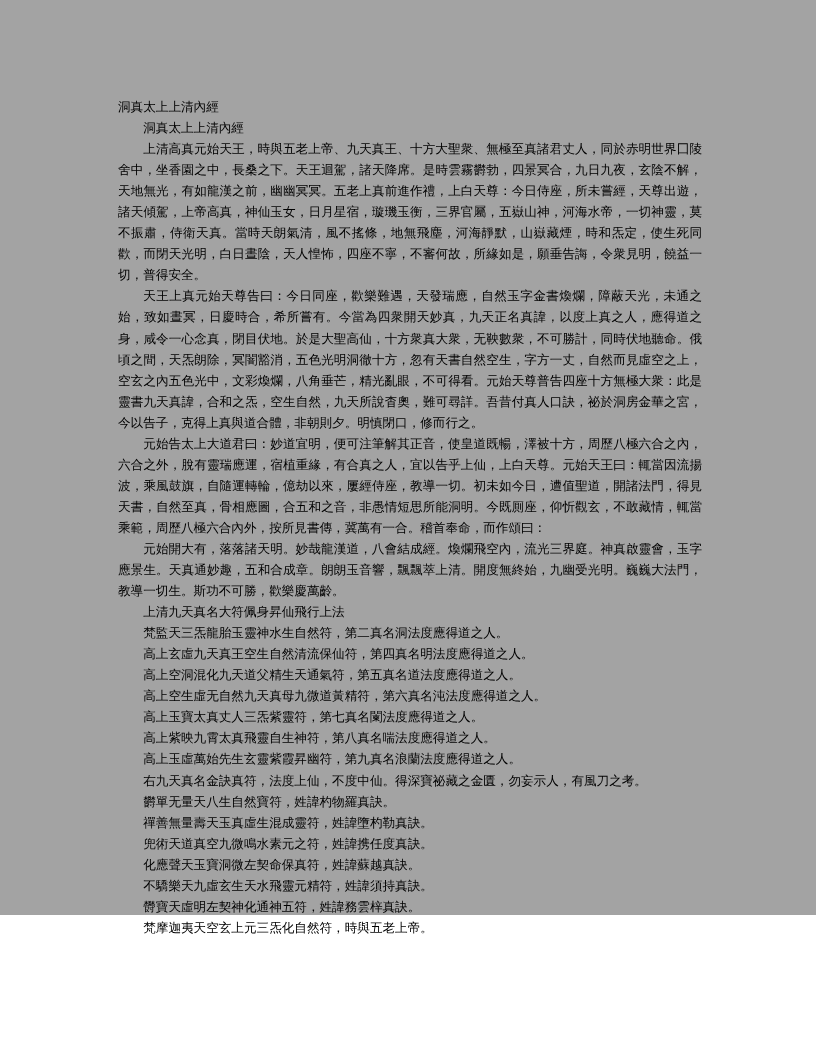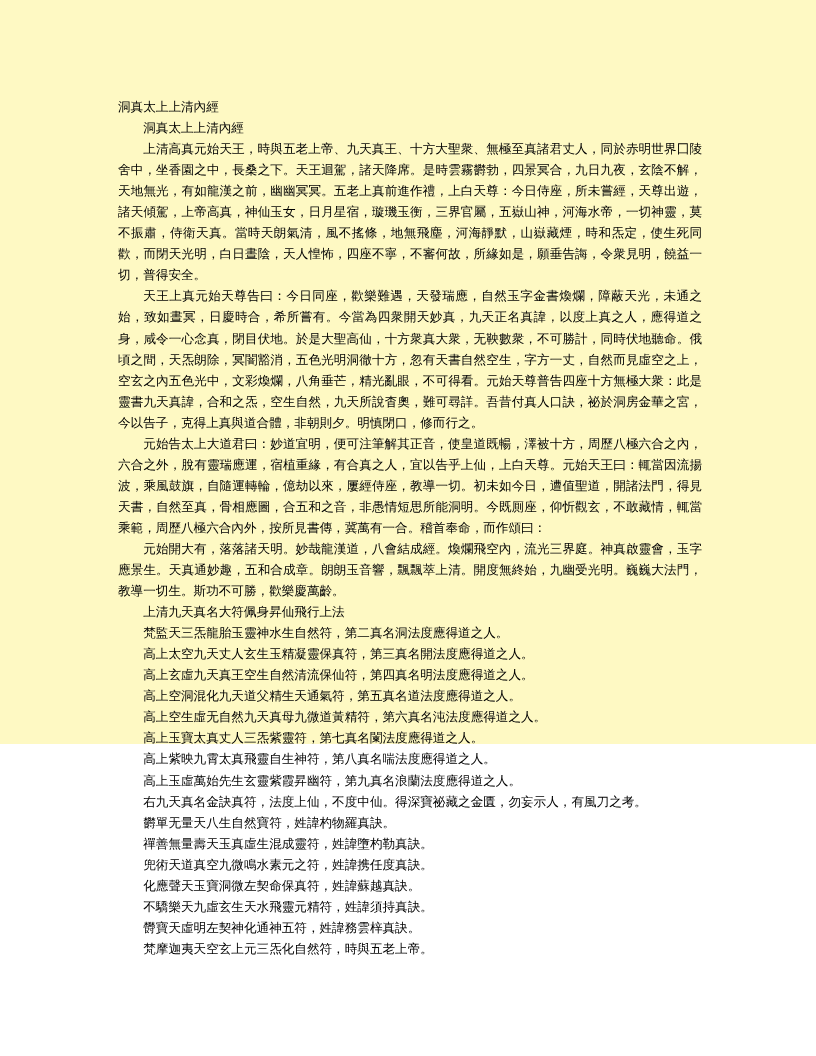--- a/index.html
+++ b/index.html
@@ -11,22 +11,22 @@
   body {
     width: 816px;
     height: 1056px;
     overflow: hidden;
     font-family: "DejaVu Serif", "Liberation Serif", serif;
     color: #000000;
   }
   .page {
     position: relative;
     width: 816px;
-    height: 744px;
-    background: #fef9c3;
+    height: 915px;
+    background: #a3a3a3;
     box-sizing: border-box;
     padding: 96px 116px 60px 118px;
   }
   .doc-body {
     width: 584px;
     font-size: 12.6px;
     line-height: 21.05px;
     text-align: justify;
     text-justify: inter-ideograph;
     letter-spacing: 0px;
@@ -62,21 +62,20 @@
 
     <p class="para indent">元始告太上大道君曰：妙道宜明，便可注筆解其正音，使皇道既暢，澤被十方，周歷八極六合之內，六合之外，脫有靈瑞應運，宿植重緣，有合真之人，宜以告乎上仙，上白天尊。元始天王曰：輒當因流揚波，乘風鼓旗，自隨運轉輪，億劫以來，屢經侍座，教導一切。初未如今日，遭值聖道，開諸法門，得見天書，自然至真，骨相應圖，合五和之音，非愚情短思所能洞明。今既厠座，仰忻觀玄，不敢藏情，輒當乘範，周歷八極六合內外，按所見書傳，冀萬有一合。稽首奉命，而作頌曰：</p>
 
     <p class="para indent">元始開大有，落落諸天明。妙哉龍漢道，八會結成經。煥爛飛空內，流光三界庭。神真啟靈會，玉字應景生。天真通妙趣，五和合成章。朗朗玉音響，飄飄萃上清。開度無終始，九幽受光明。巍巍大法門，教導一切生。斯功不可勝，歡樂慶萬齡。</p>
 
     <p class="para indent">上清九天真名大符佩身昇仙飛行上法</p>
 
 
     <p class="para indent">梵監天三炁龍胎玉靈神水生自然符，第二真名洞法度應得道之人。</p>
 
-    <p class="para indent">高上太空九天丈人玄生玉精凝靈保真符，第三真名開法度應得道之人。</p>
 
     <p class="para indent">高上玄虛九天真王空生自然清流保仙符，第四真名明法度應得道之人。</p>
 
     <p class="para indent">高上空洞混化九天道父精生天通氣符，第五真名道法度應得道之人。</p>
 
     <p class="para indent">高上空生虛无自然九天真母九微道黃精符，第六真名沌法度應得道之人。</p>
 
     <p class="para indent">高上玉寶太真丈人三炁紫靈符，第七真名闌法度應得道之人。</p>
 
     <p class="para indent">高上紫映九霄太真飛靈自生神符，第八真名喘法度應得道之人。</p>

